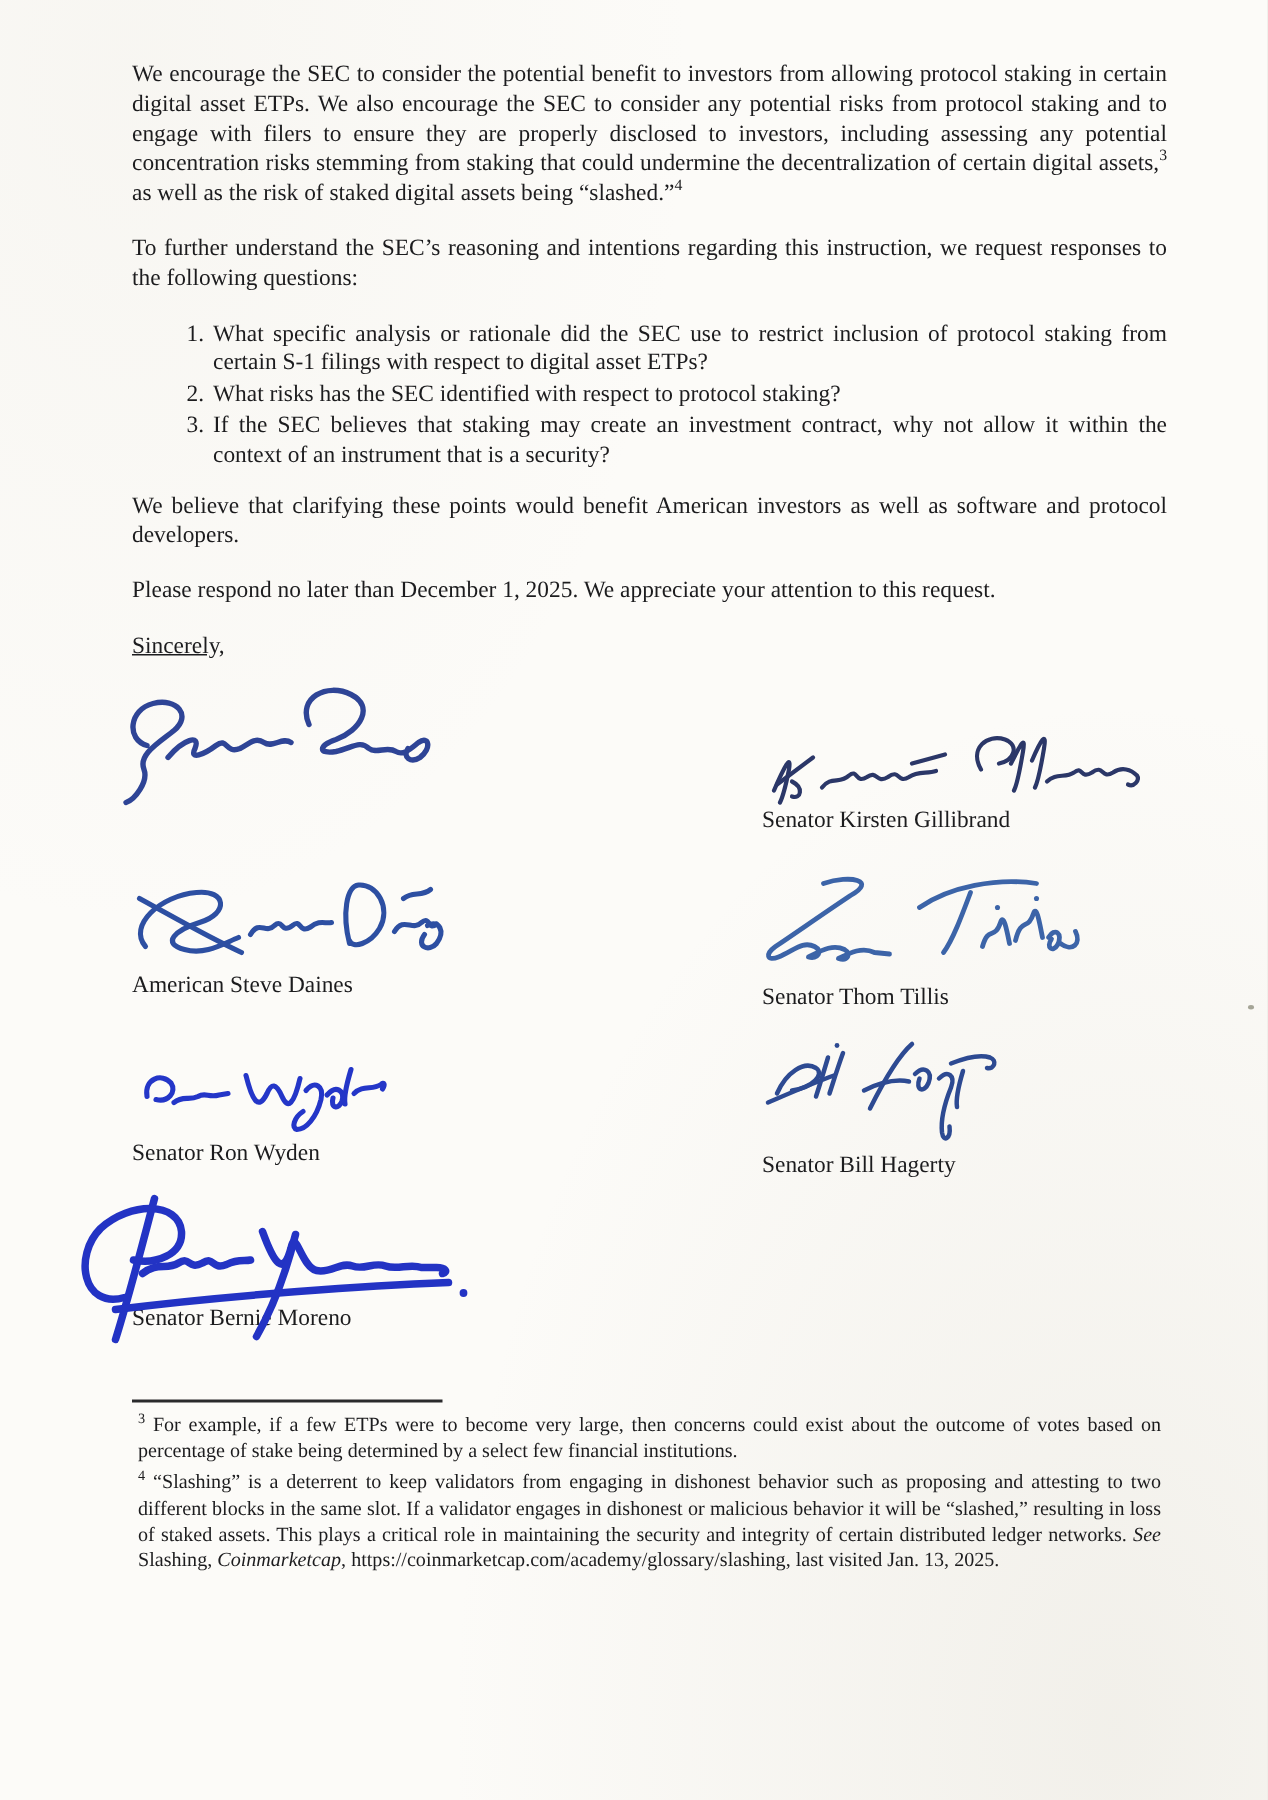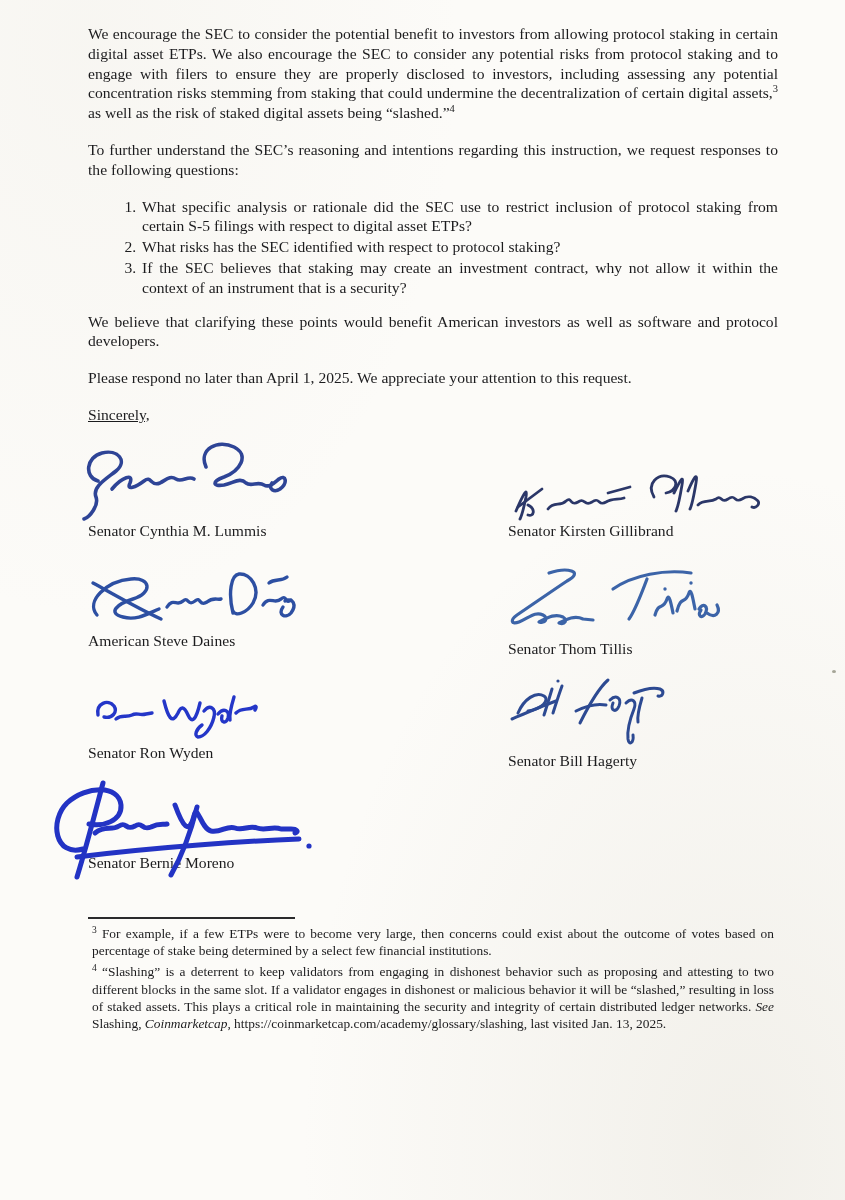--- a/index.html
+++ b/index.html
@@ -8,21 +8,21 @@
     width:845px; height:1200px;
     margin:0 auto;
     background:
       radial-gradient(ellipse at 88% 96%, rgba(205,200,184,0.22), transparent 42%),
       radial-gradient(ellipse at 10% 4%, rgba(215,210,196,0.12), transparent 35%),
       #fcfbf8;
     font-family:"Liberation Serif", serif;
     color:#1c1c1e;
     overflow:hidden;
   }
-  .content { position:absolute; left:88px; top:24px; width:690px; }
+  .content { position:absolute; left:88px; top:40px; width:690px; }
   .para { margin:0 0 17px 0; font-size:15.6px; line-height:19.8px; text-align:justify; }
   .sup { font-size:10.5px; vertical-align:super; line-height:0; }
   ol.qlist { margin:3px 0 14px 0; padding:0 0 0 52px; }
   ol.qlist li { font-size:15.6px; line-height:19.8px; text-align:justify; margin:0 0 1px 0; padding-left:2px; }
   .closing { margin:1px 0 12px 0; font-size:15.6px; line-height:19.8px;text-decoration:underline; }
 
   .sig-grid { display:grid; grid-template-columns:420px 270px; }
   .sig-cell { position:relative; }
   .sig-art { position:relative; }
   .r1 .sig-art { height:84px; }
@@ -47,44 +47,43 @@
 <body>
 
 <div class="page">
   <div class="content">
 
     <p class="para"><span>We encourage the SEC to consider the potential benefit to investors from allowing protocol staking in certain digital asset ETPs. We also encourage the SEC to consider any potential risks from protocol staking and to engage with filers to ensure they are properly disclosed to investors, including assessing any potential concentration risks stemming from staking that could undermine the decentralization of certain digital assets,</span><span class="sup">3</span><span> as well as the risk of staked digital assets being “slashed.”</span><span class="sup">4</span></p>
 
     <p class="para">To further understand the SEC’s reasoning and intentions regarding this instruction, we request responses to the following questions:</p>
 
     <ol class="qlist">
-      <li>What specific analysis or rationale did the SEC use to restrict inclusion of protocol staking from certain S-5 filings with respect to digital asset ETPs?</li>
+      <li>What specific analysis or rationale did the SEC use to restrict inclusion of protocol staking from certain S-1 filings with respect to digital asset ETPs?</li>
       <li>What risks has the SEC identified with respect to protocol staking?</li>
       <li>If the SEC believes that staking may create an investment contract, why not allow it within the context of an instrument that is a security?</li>
     </ol>
 
     <p class="para">We believe that clarifying these points would benefit American investors as well as software and protocol developers.</p>
 
-    <p class="para">Please respond no later than April 1, 2025. We appreciate your attention to this request.</p>
+    <p class="para">Please respond no later than December 1, 2025. We appreciate your attention to this request.</p>
 
     <p class="closing">Sincerely,</p>
 
     <div class="sig-grid">
 
       <div class="sig-cell r1">
         <div class="sig-art">
           <svg width="206" height="90" viewBox="0 0 206 90" style="left: -6px; bottom: -6px; color: rgb(46, 68, 150);">
             <g stroke-width="3.6">
               <path d="M16,44 C2,40 4,20 20,16 C36,12 46,24 34,34 C24,42 10,50 14,60 C17,68 8,80 2,82"></path>
               <path d="M30,52 C40,40 52,36 48,46 C44,54 54,50 62,44 C70,38 68,50 78,46 C84,43 88,38 94,42 C100,46 106,38 112,42"></path>
               <path d="M124,30 C116,12 136,2 152,10 C168,18 158,34 142,40 C130,44 130,50 142,48 C152,46 158,40 164,46 C169,50 176,44 182,48 C187,51 192,46 197,42 C204,37 206,46 198,52 C192,56 186,52 190,46"></path>
             </g>
           </svg>
         </div>
-        <div class="sig-name">Senator Cynthia M. Lummis</div>
       </div>
 
       <div class="sig-cell r1">
         <div class="sig-art">
           <svg width="252" height="52" viewBox="0 0 252 52" style="bottom: -2px; color: rgb(43, 55, 104);">
             <g stroke-width="2.8">
               <path d="M8,40 C14,26 20,14 18,26 C16,36 14,44 12,48"></path>
               <path d="M10,36 C18,30 26,24 34,18"></path>
               <path d="M20,34 C28,38 26,46 20,44"></path>
               <path d="M40,38 C46,30 52,36 58,30 C64,25 62,36 70,31 C77,26 76,36 84,31 C92,25 90,36 98,31 C104,27 110,29 116,27"></path>

